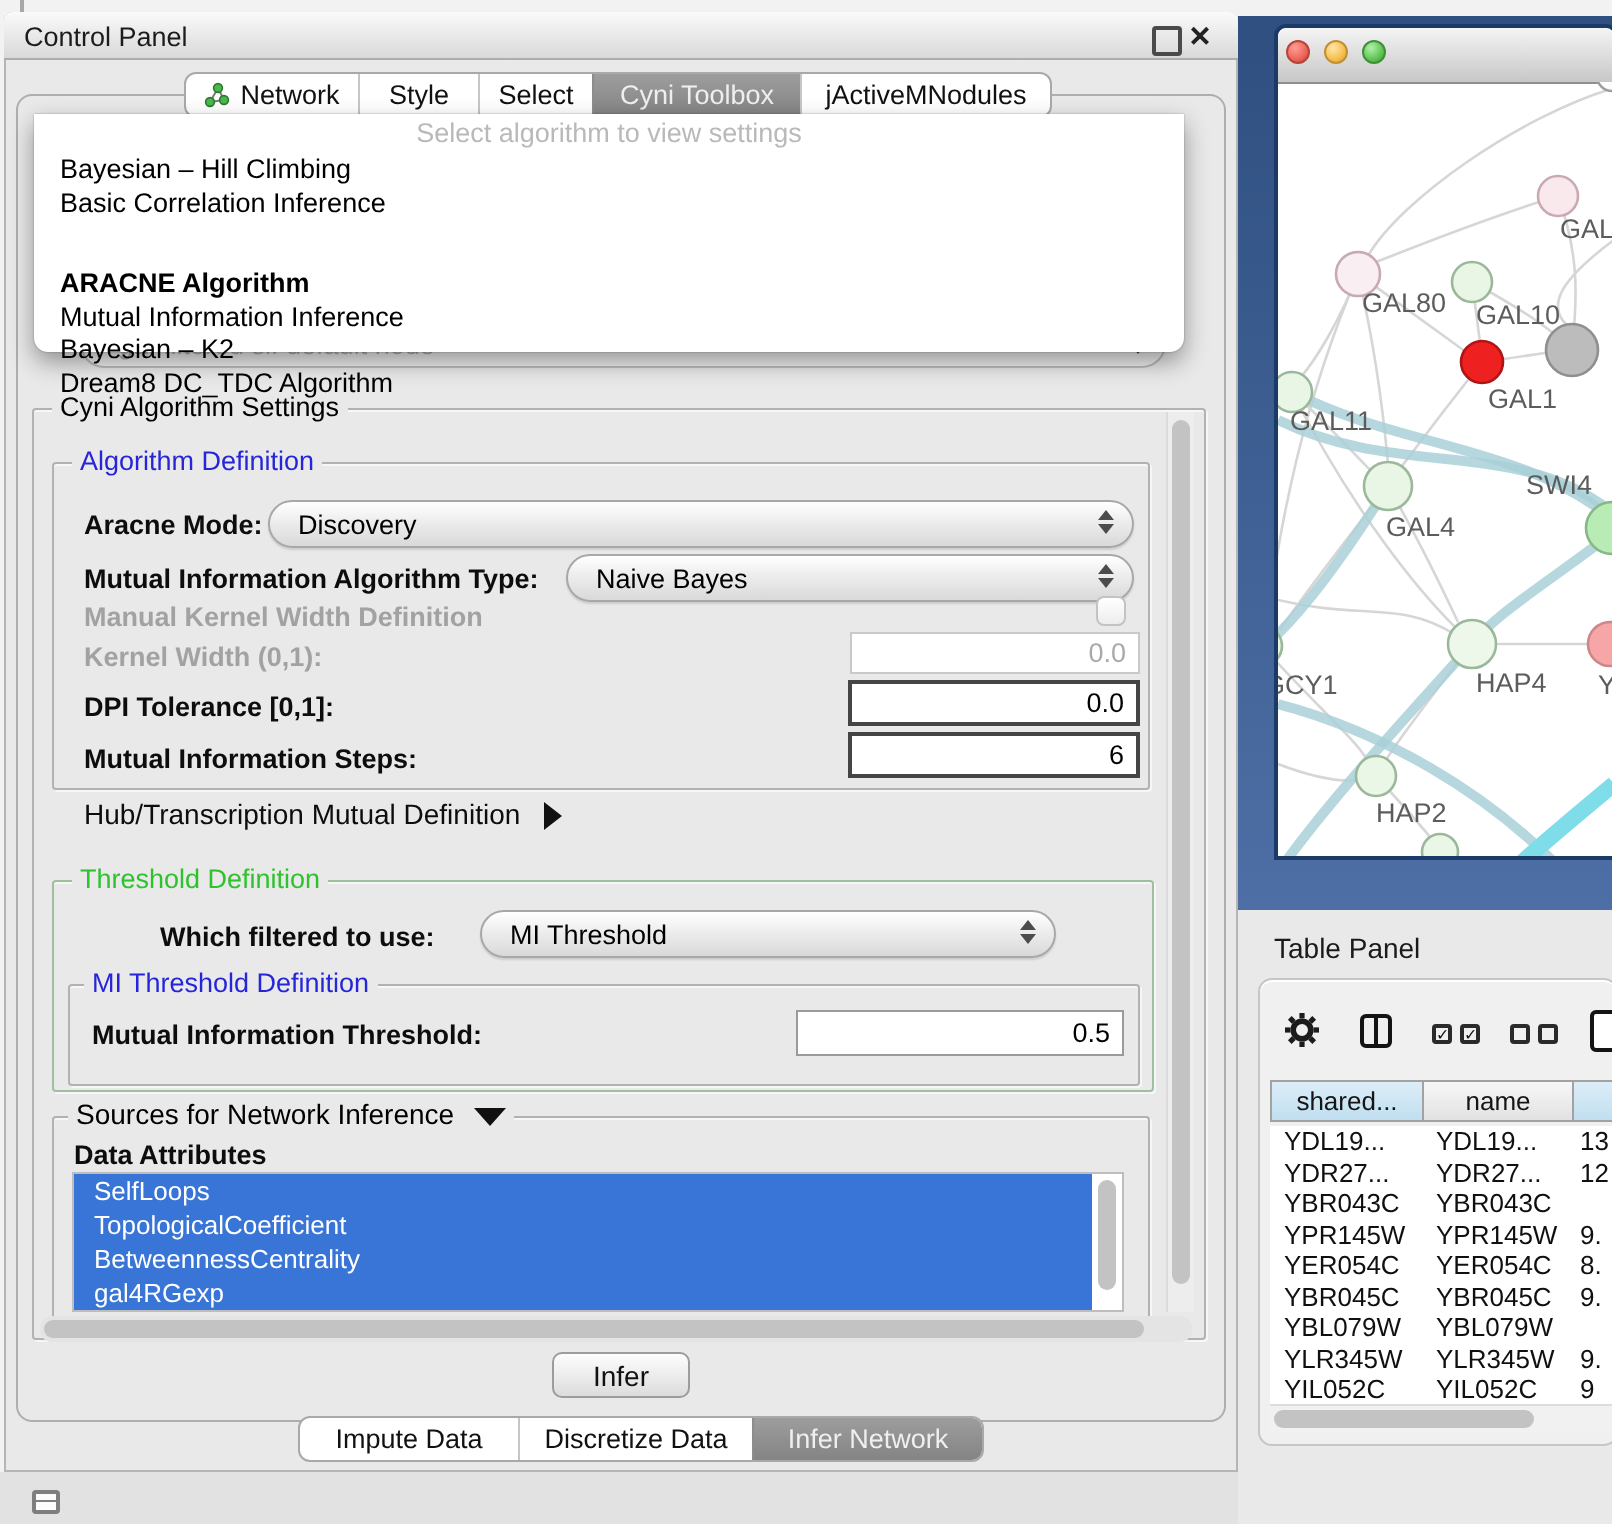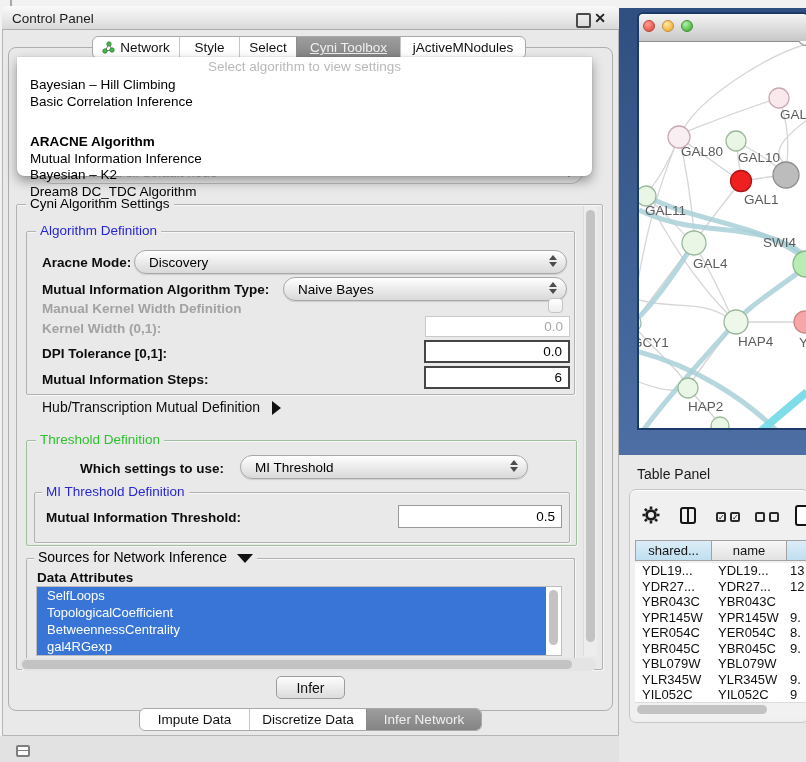--- a/index.html
+++ b/index.html
@@ -124,21 +124,21 @@
       <circle cx="10" cy="9" r="2.2" fill="#49b84e" stroke="#2c7a30" stroke-width="0.8"></circle>
     </svg>
     <span>Network</span>
   </div>
   <div class="s" style="width:60px;">
     <span>Style</span>
   </div>
   <div class="s" style="width:57px;">
     <span>Select</span>
   </div>
-  <div class="s sel" style="width:104px;text-decoration:underline;">
+  <div class="s sel" style="width:104px;">
     <span>Cyni Toolbox</span>
   </div>
   <div class="s" style="width:125px;">
     <span>jActiveMNodules</span>
   </div>
 </div>
 
 <div class="abs bg-combo">
   <span>gal-filtered sif default node</span>
   <span class="stepper">
@@ -204,21 +204,21 @@
 </div>
 
 <div class="abs lbl-plain" style="left:42px;top:399px;font-size:14px;">
   <span>Hub/Transcription Mutual Definition</span>
   <span class="tri-r" style="margin-left:8px;"></span>
 </div>
 
 <div class="abs grp" style="left:26px;top:440px;width:549px;height:104px;border-color:#9fbf9f;"></div>
 <div class="abs grp-title t-green" style="left:36px;top:432px;">Threshold Definition</div>
 
-<div class="abs lbl" style="left:80px;top:461px;">Which settings to use:</div>
+<div class="abs lbl" style="left:80px;top:461px;">Which filtered to use:</div>
 <div class="abs combo" style="left:240px;top:455px;width:288px;">
   <span class="combo-text">MI Threshold</span>
   <span class="stepper">
       <i class="up"></i>
       <i class="dn"></i>
     </span>
 </div>
 
 <div class="abs grp" style="left:34px;top:492px;width:534px;height:49px;"></div>
 <div class="abs grp-title t-blue" style="left:42px;top:484px;">MI Threshold Definition</div>
@@ -244,21 +244,21 @@
 </div>
 
 <div class="abs" style="left:20px;top:658px;width:576px;height:13px;background:#e4e4e4;border-radius:6px;">
   <div class="sb-thumb" style="position:absolute;left:2px;top:2px;width:550px;height:9px;"></div>
 </div>
 
 <div class="abs apply">
   <span>Infer</span>
 </div>
 
-<div class="abs seg" style="left:139px;top:708px;height:23px;">
+<div class="abs seg" style="left:149px;top:708px;height:23px;">
   <div class="s" style="width:109px;">
     <span>Impute Data</span>
   </div>
   <div class="s" style="width:117px;">
     <span>Discretize Data</span>
   </div>
   <div class="s sel" style="width:115px;">
     <span>Infer Network</span>
   </div>
 </div>

